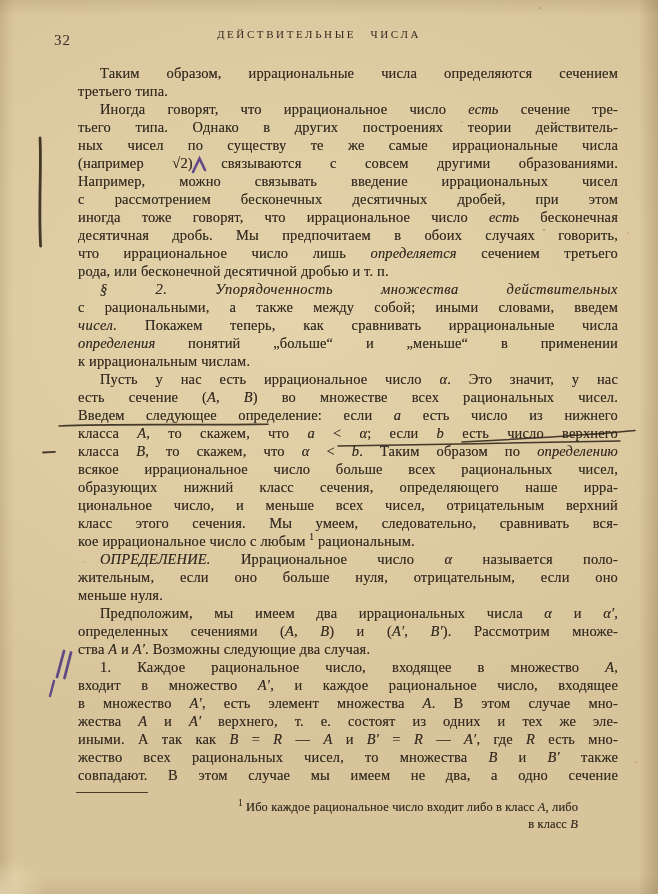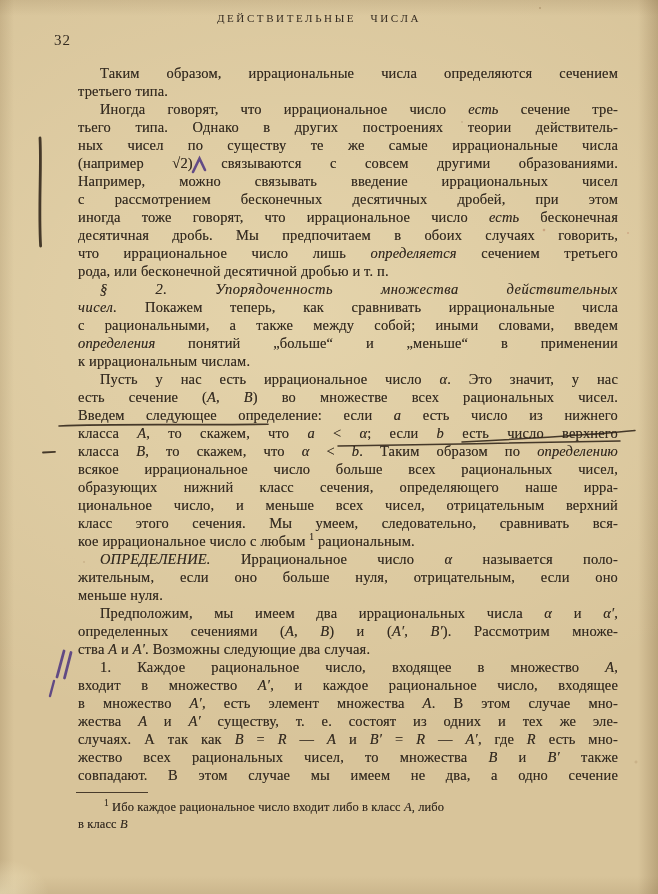--- a/index.html
+++ b/index.html
@@ -23,21 +23,21 @@
       linear-gradient(270deg, rgba(110,82,44,.28) 0, rgba(110,82,44,0) 20px),
       linear-gradient(90deg, rgba(110,82,44,.18) 0, rgba(110,82,44,0) 14px),
       linear-gradient(180deg, rgba(110,82,44,.14) 0, rgba(110,82,44,0) 16px),
       linear-gradient(0deg, rgba(110,82,44,.12) 0, rgba(110,82,44,0) 18px);
   }
   .pagenum{
     position:absolute;left:54px;top:21px;
     font-size:15px;letter-spacing:1px;margin-top:11px;
   }
   .runhead{
-    position:absolute;left:0;right:20px;top:12px;
+    position:absolute;left:0;right:20px;top:28px;
     text-align:center;
     font-size:11px;letter-spacing:2.6px;word-spacing:9px;
     color:var(--ink,#342b21);
   }
   .body-text{
     position:absolute;left:58px;top:64px;width:560px;
     font-size:14.5px;line-height:18px;letter-spacing:.15px;
     text-shadow:0 0 .4px rgba(52,43,33,.55);
   }
   .line{height:18px;margin-left:20px;}
@@ -48,21 +48,21 @@
   sup{font-size:9.5px;line-height:0;vertical-align:super;}
   .footnote{
     position:absolute;left:58px;top:792px;width:520px;
     font-size:12.5px;line-height:16.5px;letter-spacing:.1px;
     text-shadow:0 0 .4px rgba(52,43,33,.5);
   }
   .fn-rule{
     width:72px;height:0;border-top:1.6px solid var(--ink-dark,#2f2318);
     margin:0 0 6px 18px;opacity:.85;
   }
-  .footnote .line{height:16.5px;}
+  .footnote .line{height:16.5px;text-align:right;}
   .footnote .line.ind{text-indent:26px;}
   .marks{position:absolute;left:0;top:0;pointer-events:none;}
   .mk-dark{stroke:var(--ink-dark,#2f2318);fill:none;stroke-linecap:round;opacity:.88;}
   .mk-purple{stroke:var(--ink-purple,#4b3480);fill:none;stroke-linecap:round;opacity:.85;}
 </style>
 </head>
 <body>
 
 <div class="page">
 
@@ -76,22 +76,22 @@
       <div class="line just"><span>тьего типа. Однако в других построениях теории действитель-</span></div>
       <div class="line just"><span>ных чисел по существу те же самые иррациональные числа</span></div>
       <div class="line just"><span>(например √2) связываются с совсем другими образованиями.</span></div>
       <div class="line just"><span>Например, можно связывать введение иррациональных чисел</span></div>
       <div class="line just"><span>с рассмотрением бесконечных десятичных дробей, при этом</span></div>
       <div class="line just"><span>иногда тоже говорят, что иррациональное число </span><span class="i">есть</span><span> бесконечная</span></div>
       <div class="line just"><span>десятичная дробь. Мы предпочитаем в обоих случаях говорить,</span></div>
       <div class="line just"><span>что иррациональное число лишь </span><span class="i">определяется</span><span> сечением третьего</span></div>
       <div class="line"><span>рода, или бесконечной десятичной дробью и т. п.</span></div>
       <div class="line just ind"><span class="bi">§ 2. Упорядоченность множества действительных</span></div>
+      <div class="line just"><span>с рациональными, а также между собой; иными словами, введем</span></div>
       <div class="line just"><span class="bi">чисел.</span><span> Покажем теперь, как сравнивать иррациональные числа</span></div>
-      <div class="line just"><span>с рациональными, а также между собой; иными словами, введем</span></div>
       <div class="line just"><span class="i">определения</span><span> понятий „больше“ и „меньше“ в применении</span></div>
       <div class="line"><span>к иррациональным числам.</span></div>
       <div class="line just ind"><span>Пусть у нас есть иррациональное число </span><span class="i">α</span><span>. Это значит, у нас</span></div>
       <div class="line just"><span>есть сечение (</span><span class="i">A</span><span>, </span><span class="i">B</span><span>) во множестве всех рациональных чисел.</span></div>
       <div class="line just"><span>Введем следующее определение: если </span><span class="i">a</span><span> есть число из нижнего</span></div>
       <div class="line just"><span>класса </span><span class="i">A</span><span>, то скажем, что </span><span class="i">a</span><span> &lt; </span><span class="i">α</span><span>; если </span><span class="i">b</span><span> есть число верхнего</span></div>
       <div class="line just"><span>класса </span><span class="i">B</span><span>, то скажем, что </span><span class="i">α</span><span> &lt; </span><span class="i">b</span><span>. Таким образом по </span><span class="i">определению</span></div>
       <div class="line just"><span>всякое иррациональное число больше всех рациональных чисел,</span></div>
       <div class="line just"><span>образующих нижний класс сечения, определяющего наше ирра-</span></div>
       <div class="line just"><span>циональное число, и меньше всех чисел, отрицательным верхний</span></div>
@@ -99,22 +99,22 @@
       <div class="line"><span>кое иррациональное число с любым </span><sup>1</sup><span> рациональным.</span></div>
       <div class="line just ind"><span class="i">ОПРЕДЕЛЕНИЕ.</span><span> Иррациональное число </span><span class="i">α</span><span> называется поло-</span></div>
       <div class="line just"><span>жительным, если оно больше нуля, отрицательным, если оно</span></div>
       <div class="line"><span>меньше нуля.</span></div>
       <div class="line just ind"><span>Предположим, мы имеем два иррациональных числа </span><span class="i">α</span><span> и </span><span class="i">α′</span><span>,</span></div>
       <div class="line just"><span>определенных сечениями (</span><span class="i">A</span><span>, </span><span class="i">B</span><span>) и (</span><span class="i">A′</span><span>, </span><span class="i">B′</span><span>). Рассмотрим множе-</span></div>
       <div class="line"><span>ства </span><span class="i">A</span><span> и </span><span class="i">A′</span><span>. Возможны следующие два случая.</span></div>
       <div class="line just ind"><span>1. Каждое рациональное число, входящее в множество </span><span class="i">A</span><span>,</span></div>
       <div class="line just"><span>входит в множество </span><span class="i">A′</span><span>, и каждое рациональное число, входящее</span></div>
       <div class="line just"><span>в множество </span><span class="i">A′</span><span>, есть элемент множества </span><span class="i">A</span><span>. В этом случае мно-</span></div>
-      <div class="line just"><span>жества </span><span class="i">A</span><span> и </span><span class="i">A′</span><span> существу, т. е. состоят из одних и тех же эле-</span></div>
-      <div class="line just"><span>случаях. А так как </span><span class="i">B</span><span> = </span><span class="i">R</span><span> — </span><span class="i">A</span><span> и </span><span class="i">B′</span><span> = </span><span class="i">R</span><span> — </span><span class="i">A′</span><span>, где </span><span class="i">R</span><span> есть мно-</span></div>
+      <div class="line just"><span>жества </span><span class="i">A</span><span> и </span><span class="i">A′</span><span> верхнего, т. е. состоят из одних и тех же эле-</span></div>
+      <div class="line just"><span>иными. А так как </span><span class="i">B</span><span> = </span><span class="i">R</span><span> — </span><span class="i">A</span><span> и </span><span class="i">B′</span><span> = </span><span class="i">R</span><span> — </span><span class="i">A′</span><span>, где </span><span class="i">R</span><span> есть мно-</span></div>
       <div class="line just"><span>жество всех рациональных чисел, то множества </span><span class="i">B</span><span> и </span><span class="i">B′</span><span> также</span></div>
       <div class="line just"><span>совпадают. В этом случае мы имеем не два, а одно сечение</span></div>
     </main>
 
   <div class="footnote">
     <div class="fn-rule"></div>
     <div id="fnText">
         <div class="line ind"><sup>1</sup><span> Ибо каждое рациональное число входит либо в класс </span><span class="i">A</span><span>, либо</span></div>
         <div class="line"><span>в класс </span><span class="i">B</span></div>
       </div>

